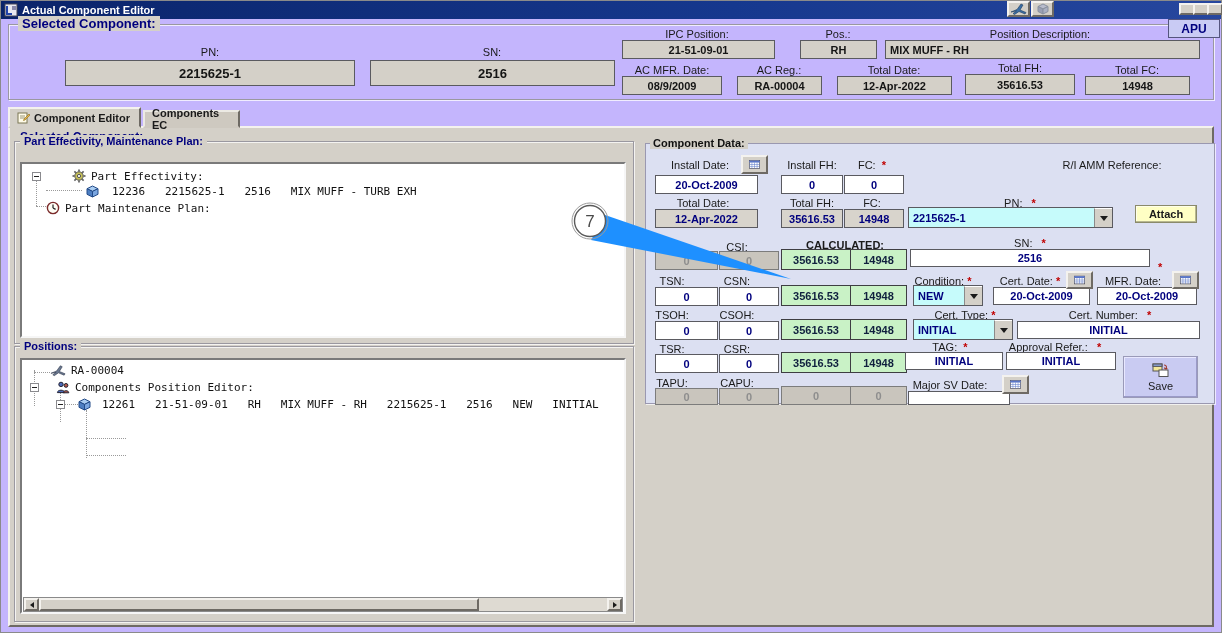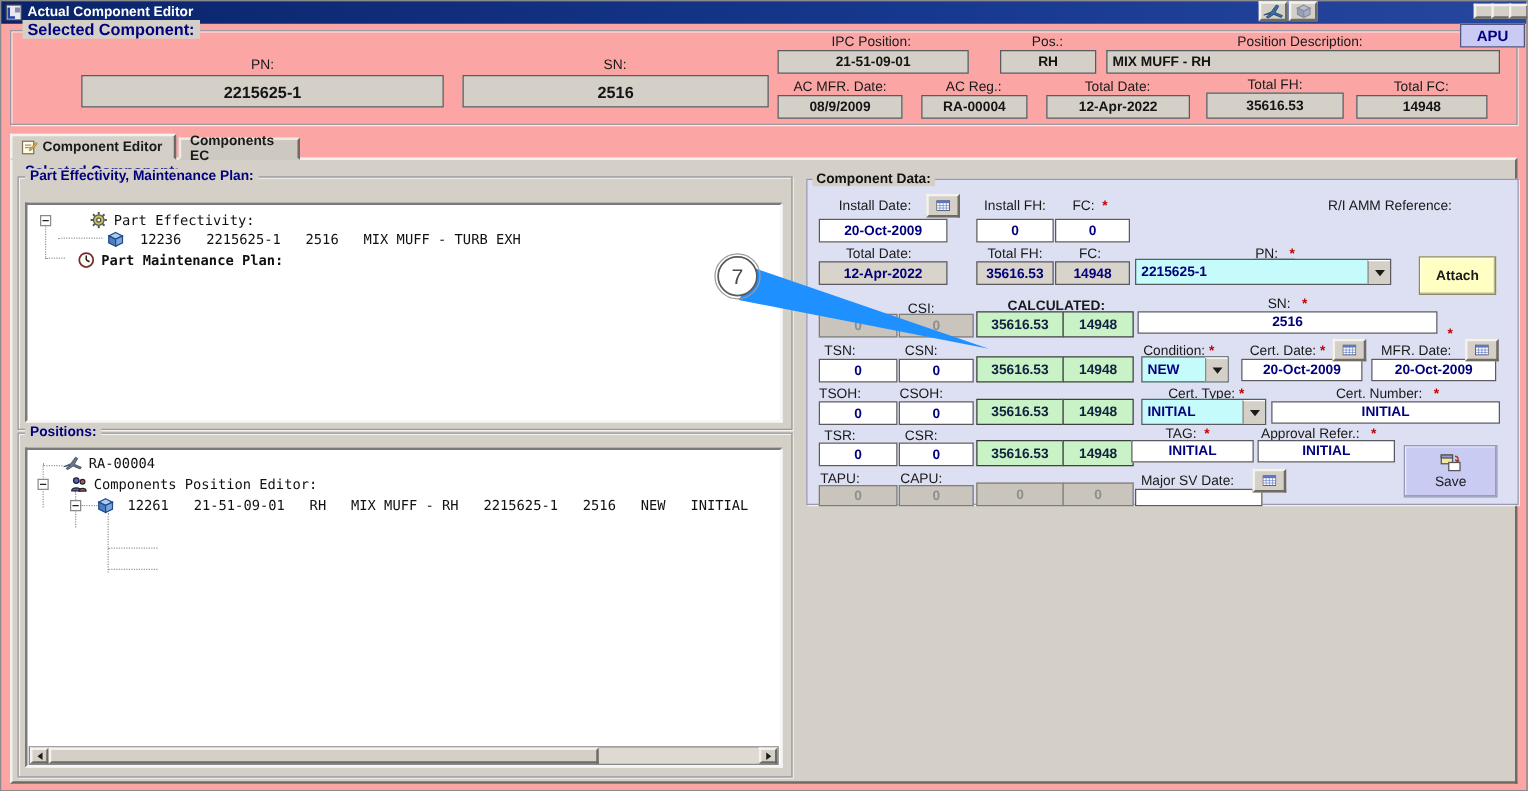--- a/index.html
+++ b/index.html
@@ -1,16 +1,16 @@
 <!DOCTYPE html>
 <html><head>
 <meta charset="utf-8">
 <style>
   html,body{margin:0;padding:0;background:#7a7a7a;font-family:"Liberation Sans",sans-serif;}
-  .screen{position:relative;width:1222px;height:633px;background:#fca5a5;overflow:hidden;
+  .screen{position:relative;width:1222px;height:633px;background:#c4b5fd;overflow:hidden;
           box-shadow:inset 0 0 0 1px #8a8a8a;font-size:11px;color:#1a1a1a;}
   
   .titlebar{position:absolute;left:1px;top:1px;right:1px;height:18px;
             background:linear-gradient(to right,#0a246a,#16388e 60%,#27479e);display:flex;align-items:center;}
   .title-text{color:#fff;font-weight:bold;font-size:11px;margin-left:4px;white-space:nowrap;}
   .tb-btn{position:absolute;width:23px;height:16px;top:1px;background:#d4d0c8;
           border:2px solid;border-color:#f4f2ee #6e6a64 #6e6a64 #f4f2ee;box-sizing:border-box;
           display:flex;align-items:center;justify-content:center;padding:0;}
   .winbtn{position:absolute;top:3px;width:14px;height:12px;background:#d4d0c8;
           border:2px solid;border-color:#f4f2ee #6e6a64 #6e6a64 #f4f2ee;box-sizing:border-box;
@@ -191,21 +191,21 @@
     <div class="trow" style="left:64px;top:21px;">
       <span style="display:flex;">
         <svg width="13" height="13" viewBox="0 0 13 13">
             <path d="M6.5 1 L12 3.7 L6.5 6.4 L1 3.7 Z" fill="#aacdf2" stroke="#224a88"></path>
             <path d="M1 3.7 L6.5 6.4 L6.5 12 L1 9.3 Z" fill="#4d7ec2" stroke="#224a88"></path>
             <path d="M12 3.7 L6.5 6.4 L6.5 12 L12 9.3 Z" fill="#7aa6e0" stroke="#224a88"></path>
           </svg>
       </span>
       <span style="margin-left:8px;">12236   2215625-1   2516   MIX MUFF - TURB EXH</span>
     </div>
-    <div class="trow" style="left:40px;top:37px;font-weight:bold;">
+    <div class="trow" style="left:24px;top:37px;">
       <span style="display:flex;">
         <svg width="14" height="14" viewBox="0 0 14 14">
             <circle cx="7" cy="7" r="5.6" fill="#fdfdf4" stroke="#7a2a2a" stroke-width="1.4"></circle>
             <line x1="7" y1="7" x2="7" y2="3.4" stroke="#222" stroke-width="1.2"></line>
             <line x1="7" y1="7" x2="9.6" y2="8.4" stroke="#222" stroke-width="1.2"></line>
           </svg>
       </span>
       <span>Part Maintenance Plan:</span>
     </div>
   </div>
@@ -292,21 +292,21 @@
   <span class="lbl c" style="left:872px;top:197px;">FC:</span>
   <div class="fld ro" style="left:781px;top:209px;width:62px;height:19px;">35616.53</div>
   <div class="fld ro" style="left:844px;top:209px;width:60px;height:19px;">14948</div>
   <span class="lbl c" style="left:1020px;top:197px;text-decoration:underline;"><span>PN:</span>   <span class="req">*</span></span>
   <div class="combo" style="left:908px;top:207px;width:205px;height:21px;">
     <span class="val">2215625-1</span>
     <span class="drop">
         <span class="tri-down"></span>
       </span>
   </div>
-  <button class="fld attach" style="left:1135px;top:205px;width:62px;height:31px;">Attach</button>
+  <button class="fld attach" style="left:1135px;top:205px;width:62px;height:18px;">Attach</button>
 
   <span class="lbl c" style="left:672px;top:241px;">TSI:</span>
   <span class="lbl c" style="left:737px;top:241px;">CSI:</span>
   <span class="lbl c" style="left:845px;top:239px;font-weight:bold;">CALCULATED:</span>
   <div class="fld dis" style="left:655px;top:251px;width:63px;height:19px;">0</div>
   <div class="fld dis" style="left:719px;top:251px;width:60px;height:19px;">0</div>
   <div class="pair green" style="left:781px;top:249px;">
     <span class="cell" style="width:70px;height:21px;">35616.53</span>
     <span class="cell" style="width:57px;height:21px;">14948</span>
   </div>

